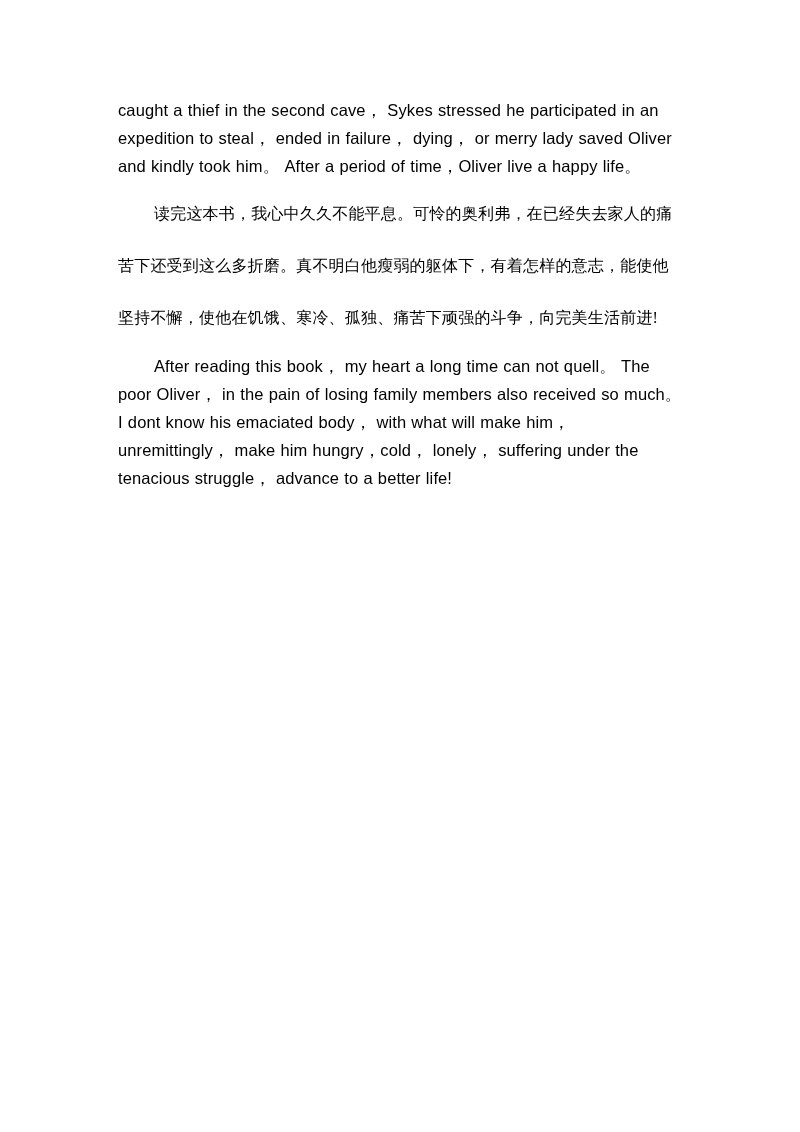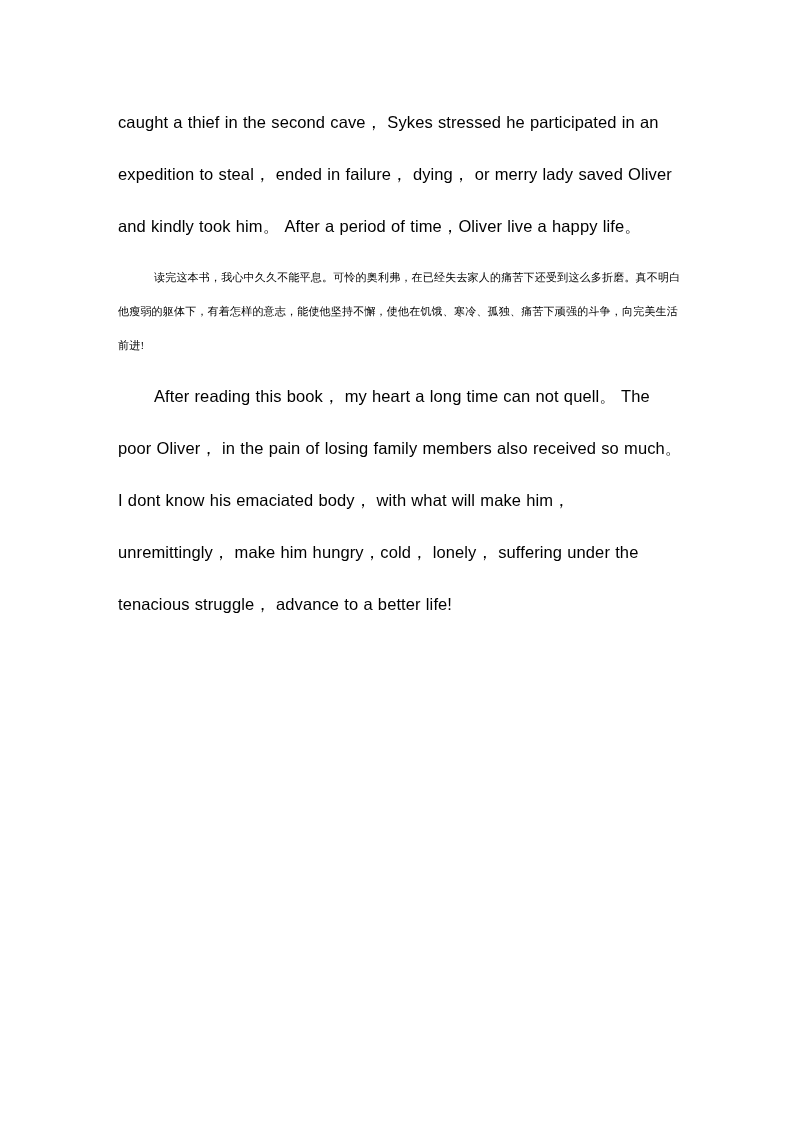--- a/index.html
+++ b/index.html
@@ -24,29 +24,29 @@
   }
   .doc-body {
     width: 564px;
   }
   p {
     margin: 0;
   }
   .para-en {
     font-family: "Liberation Sans", sans-serif;
     font-size: 16.5px;
-    line-height: 52px;
+    line-height: 28px;
     letter-spacing: 0.1px;
     color: #000000;
     word-spacing: 0.5px;
   }
   .para-cn {
     font-family: Liberation Serif, serif;
-    font-size: 11px;
-    line-height: 34px;
+    font-size: 16px;
+    line-height: 52px;
     color: #000000;
     letter-spacing: 0.2px;
   }
   .indent {
     text-indent: 36px;
   }
   .gap-small {
     height: 8px;
   }
 </style>

